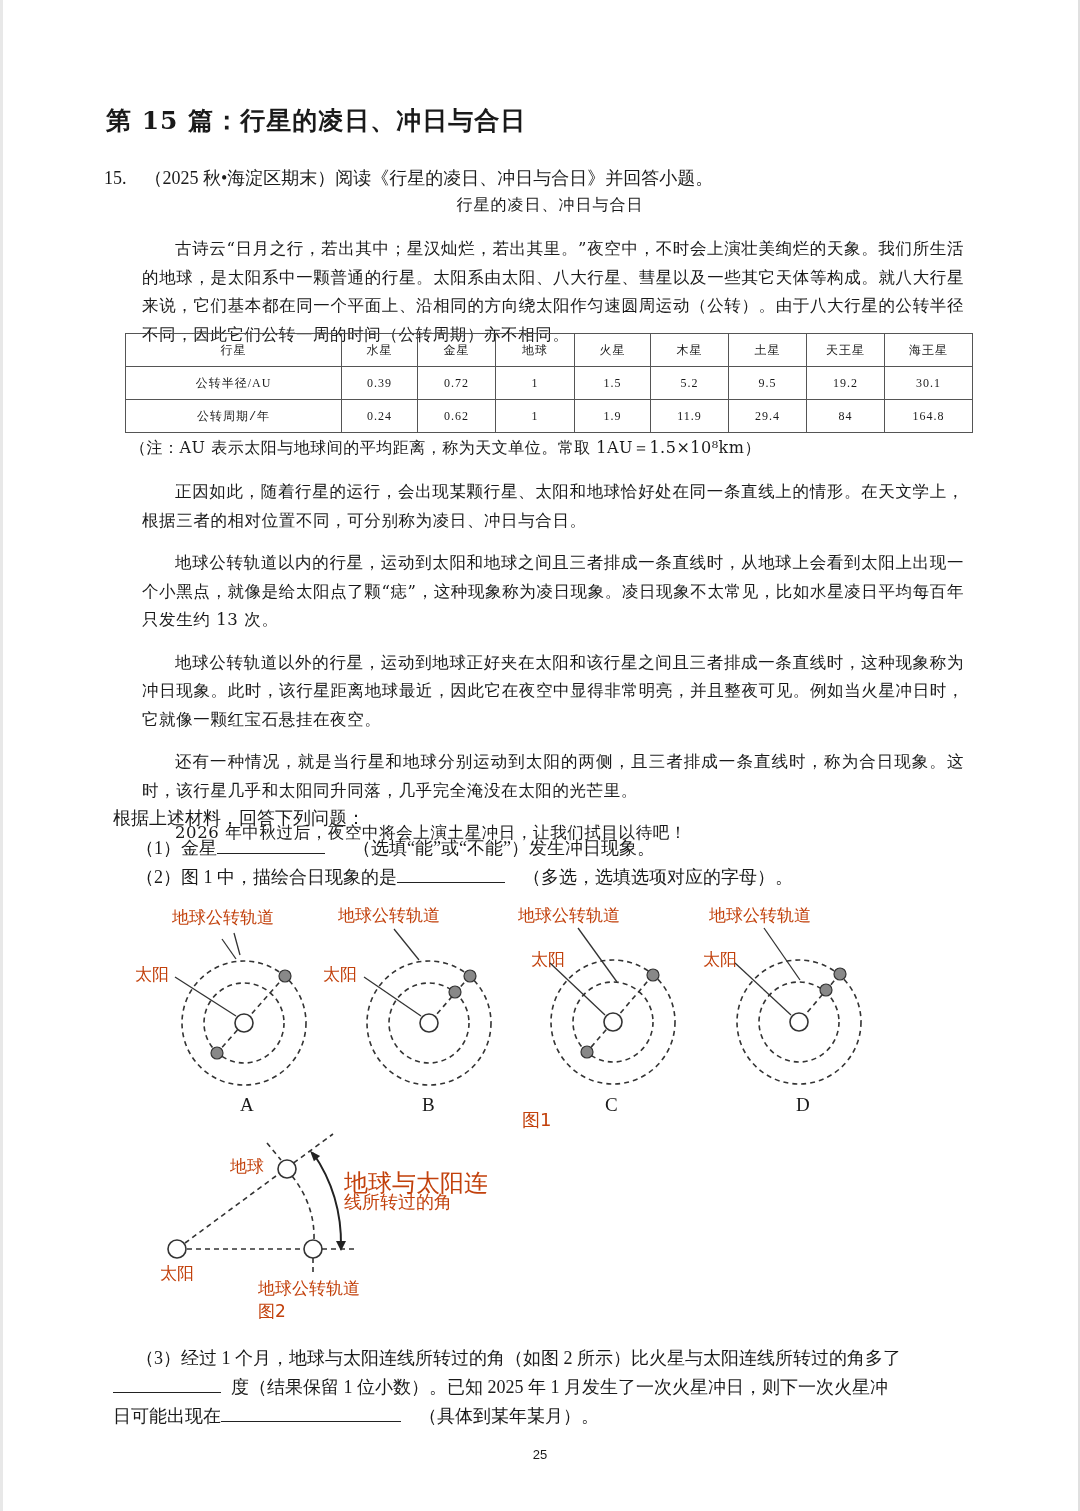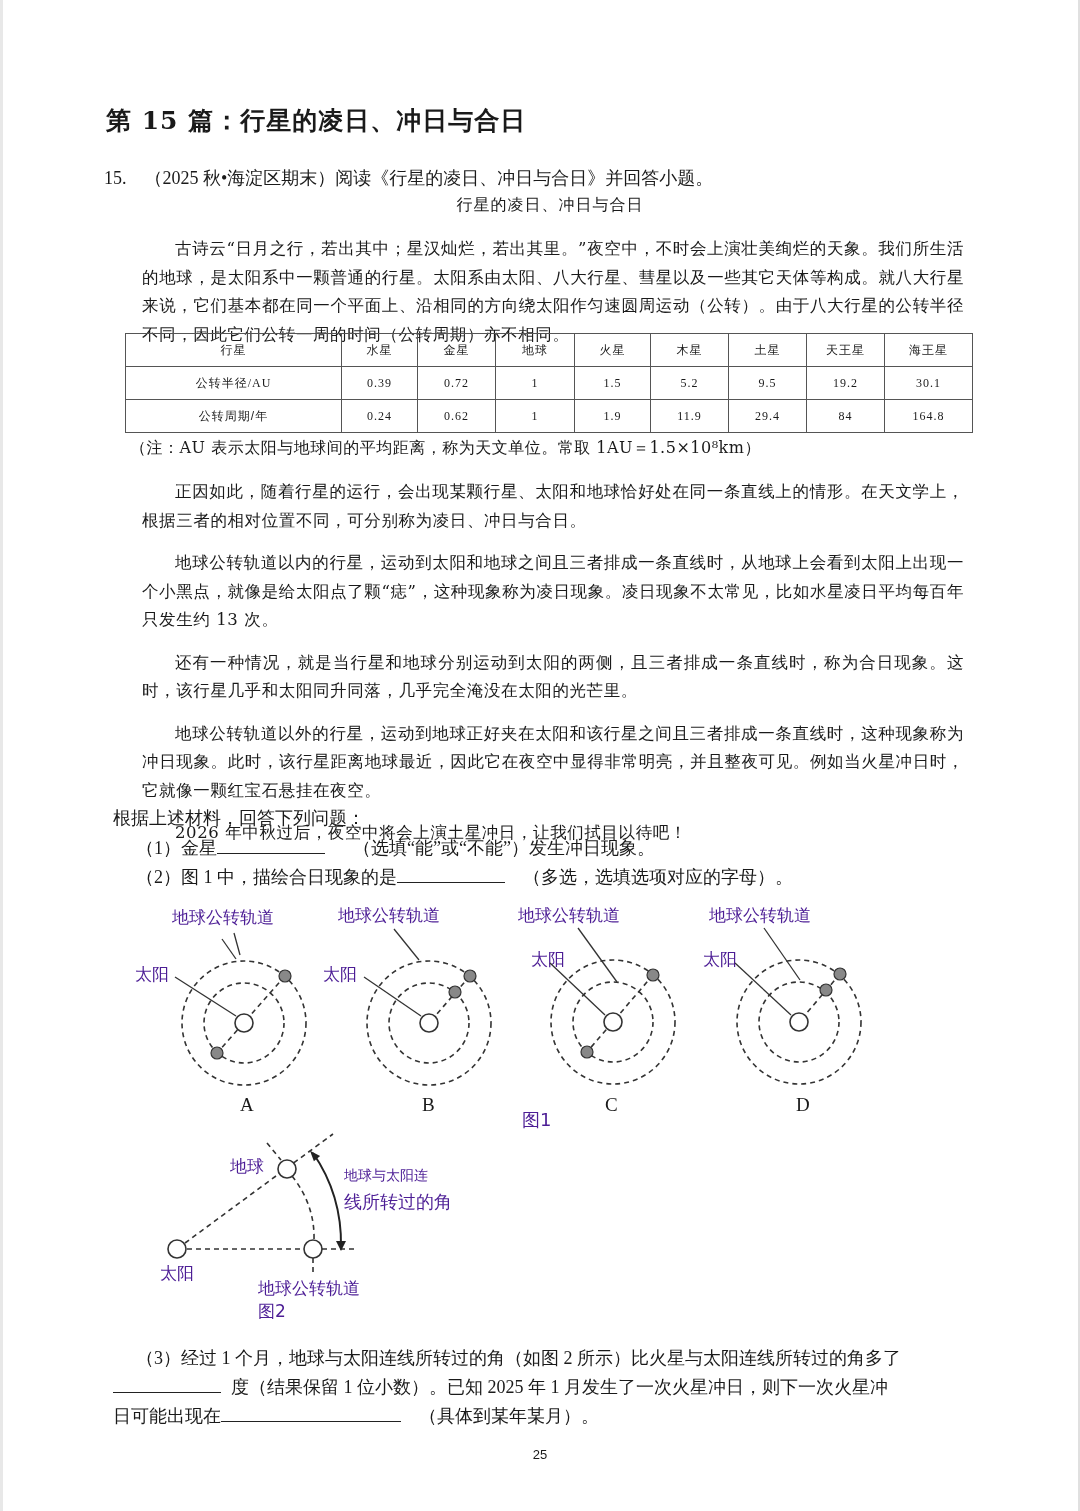--- a/index.html
+++ b/index.html
@@ -21,21 +21,21 @@
     position: absolute; left: 125px; top: 333px; border-collapse: collapse;
     font-size: 12px;
   }
   table.planets td {
     border: 1.5px solid #555; text-align: center; height: 32px; padding: 0;
     letter-spacing: 1px;
   }
   .qs { position: absolute; left: 113px; font-size: 18px; font-family: "Liberation Serif", serif; }
   .blank { display: inline-block; border-bottom: 1.5px solid #222; height: 18px; vertical-align: baseline; }
   .fig-label { position: absolute; font-family: "Liberation Serif", serif; font-size: 19px; }
-  .dlabel { position: absolute; font-family: "DejaVu Sans", "Liberation Sans", sans-serif; font-size: 17px; color: #4c1d95; white-space: nowrap; }
+  .dlabel { position: absolute; font-family: "DejaVu Sans", "Liberation Sans", sans-serif; font-size: 17px; color: #c2410c; white-space: nowrap; }
   .pageno { position: absolute; left: 0; width: 1080px; top: 1447px; text-align: center; font-family: "Liberation Sans", sans-serif; font-size: 13px; }
   svg { position: absolute; overflow: visible; }
 </style>
 </head>
 <body>
 
 <div class="edge-l"></div>
 <div class="edge-r"></div>
 
 <div class="abs title">第 15 篇：行星的凌日、冲日与合日</div>
@@ -68,40 +68,40 @@
     <td>0.39</td>
     <td>0.72</td>
     <td>1</td>
     <td>1.5</td>
     <td>5.2</td>
     <td>9.5</td>
     <td>19.2</td>
     <td>30.1</td>
   </tr>
   <tr style="font-family:'Liberation Serif',serif;">
-    <td style="font-family:Liberation Sans, sans-serif;">公转周期/年</td>
+    <td style="font-family:Liberation Mono, monospace;">公转周期/年</td>
     <td>0.24</td>
     <td>0.62</td>
     <td>1</td>
     <td>1.9</td>
     <td>11.9</td>
     <td>29.4</td>
     <td>84</td>
     <td>164.8</td>
   </tr>
 </tbody>
   </table>
 
 <div class="abs note">（注：AU 表示太阳与地球间的平均距离，称为天文单位。常取 1AU＝1.5×10⁸km）</div>
 
 <div class="para" style="top:464px;">
   <p>正因如此，随着行星的运行，会出现某颗行星、太阳和地球恰好处在同一条直线上的情形。在天文学上，根据三者的相对位置不同，可分别称为凌日、冲日与合日。</p>
   <p>地球公转轨道以内的行星，运动到太阳和地球之间且三者排成一条直线时，从地球上会看到太阳上出现一个小黑点，就像是给太阳点了颗“痣”，这种现象称为凌日现象。凌日现象不太常见，比如水星凌日平均每百年只发生约 13 次。</p>
+  <p>地球公转轨道以外的行星，运动到地球正好夹在太阳和该行星之间且三者排成一条直线时，这种现象称为冲日现象。此时，该行星距离地球最近，因此它在夜空中显得非常明亮，并且整夜可见。例如当火星冲日时，它就像一颗红宝石悬挂在夜空。</p>
   <p>还有一种情况，就是当行星和地球分别运动到太阳的两侧，且三者排成一条直线时，称为合日现象。这时，该行星几乎和太阳同升同落，几乎完全淹没在太阳的光芒里。</p>
-  <p>地球公转轨道以外的行星，运动到地球正好夹在太阳和该行星之间且三者排成一条直线时，这种现象称为冲日现象。此时，该行星距离地球最近，因此它在夜空中显得非常明亮，并且整夜可见。例如当火星冲日时，它就像一颗红宝石悬挂在夜空。</p>
   <p>2026 年中秋过后，夜空中将会上演土星冲日，让我们拭目以待吧！</p>
 </div>
 
 <div class="qs" style="top:806px;">根据上述材料，回答下列问题：</div>
 
 <div class="qs" style="top:835px;left:136px;">
   <span>（1）金星</span><span class="blank" style="width:108px"></span><span style="margin-left:28px">（选填“能”或“不能”）发生冲日现象。</span>
 </div>
 
 <div class="qs" style="top:864px;left:136px;">
@@ -191,21 +191,21 @@
     <line x1="313" y1="1258" x2="313" y2="1272"></line>
   </g>
   <path d="M 313 1153 Q 342 1195 341 1247" fill="none" stroke="#222" stroke-width="2"></path>
   <polygon points="311,1150 320,1157 313,1161" fill="#222" transform="rotate(-10 315 1156)"></polygon>
   <polygon points="336,1241 346,1241 341,1251" fill="#222"></polygon>
   <circle cx="177" cy="1249" r="9" fill="#fff" stroke="#333" stroke-width="1.6"></circle>
   <circle cx="287" cy="1169" r="9" fill="#fff" stroke="#333" stroke-width="1.6"></circle>
   <circle cx="313" cy="1249" r="9" fill="#fff" stroke="#333" stroke-width="1.6"></circle>
 </svg>
 <div class="dlabel" style="left:230px;top:1155px;">地球</div>
-<div class="dlabel" style="left:344px;top:1167px;font-size:14px;">地球与太阳连</div>
+<div class="dlabel" style="left:344px;top:1167px;font-size:24px;">地球与太阳连</div>
 <div class="dlabel" style="left:344px;top:1190px;font-size:18px;">线所转过的角</div>
 <div class="dlabel" style="left:160px;top:1262px;">太阳</div>
 <div class="dlabel" style="left:258px;top:1277px;">地球公转轨道</div>
 <div class="dlabel" style="left:258px;top:1300px;">图2</div>
 
 <div class="qs" style="top:1346px;left:136px;">（3）经过 1 个月，地球与太阳连线所转过的角（如图 2 所示）比火星与太阳连线所转过的角多了</div>
 <div class="qs" style="top:1374px;">
   <span class="blank" style="width:108px"></span><span style="margin-left:10px">度（结果保留 1 位小数）。已知 2025 年 1 月发生了一次火星冲日，则下一次火星冲</span>
 </div>
 <div class="qs" style="top:1403px;">

